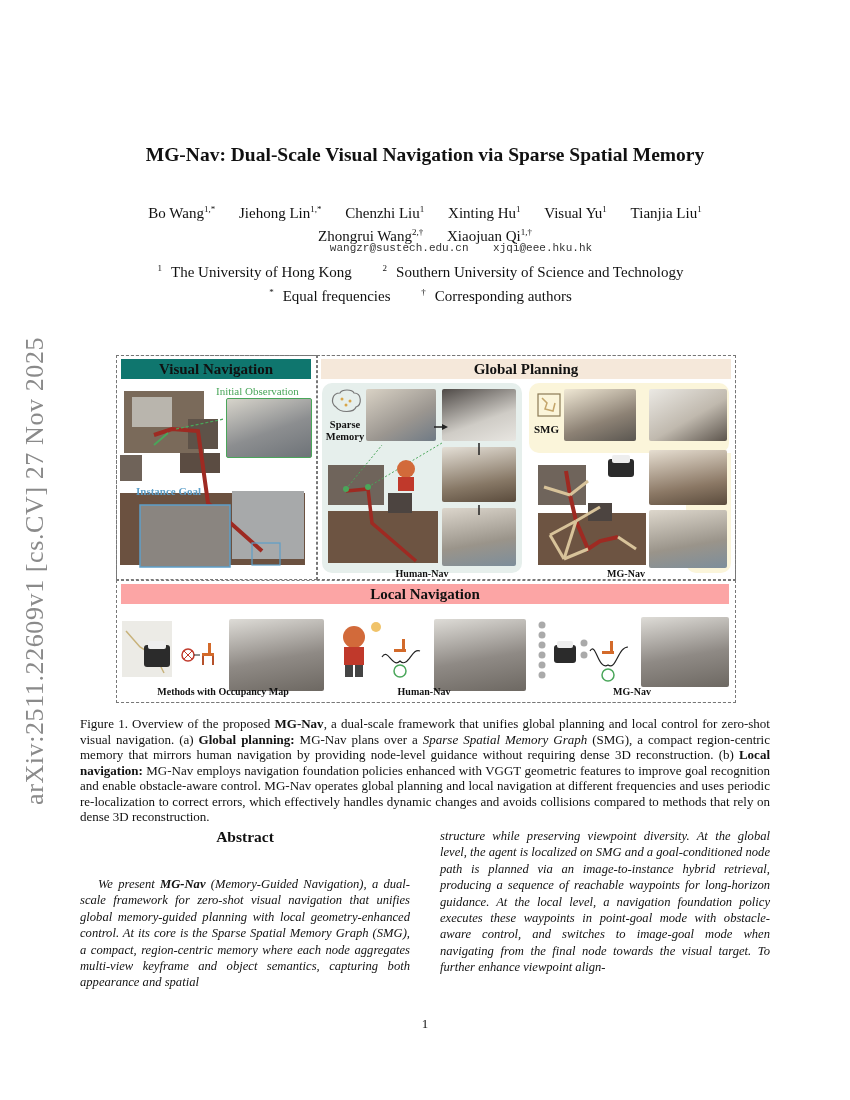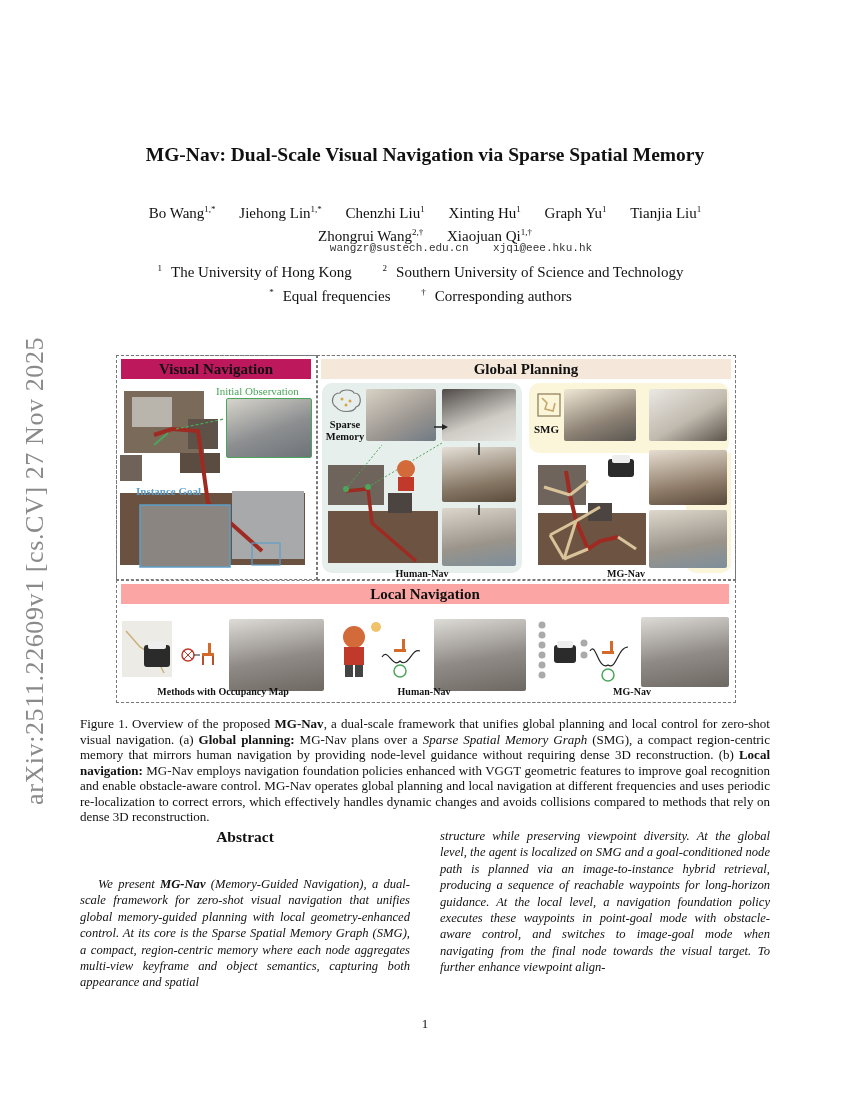--- a/index.html
+++ b/index.html
@@ -37,21 +37,21 @@
 
 <div class="arxiv-stamp">arXiv:2511.22609v1  [cs.CV]  27 Nov 2025</div>
 
 <div class="title">MG-Nav: Dual-Scale Visual Navigation via Sparse Spatial Memory</div>
 
 <div class="authors">
   <span class="a"><span>Bo Wang</span><sup>1,*</sup></span>
   <span class="a"><span>Jiehong Lin</span><sup>1,*</sup></span>
   <span class="a"><span>Chenzhi Liu</span><sup>1</sup></span>
   <span class="a"><span>Xinting Hu</span><sup>1</sup></span>
-  <span class="a"><span>Graph Yu</span><sup>1</sup></span>
+  <span class="a"><span>Visual Yu</span><sup>1</sup></span>
   <span class="a"><span>Tianjia Liu</span><sup>1</sup></span>
   <br>
   <span class="a"><span>Zhongrui Wang</span><sup>2,†</sup></span>
   <span class="a"><span>Xiaojuan Qi</span><sup>1,†</sup></span>
 </div>
 
 <div class="emails">
   <span>wangzr@sustech.edu.cn</span>
   <span>xjqi@eee.hku.hk</span>
 </div>
@@ -63,21 +63,21 @@
   <span><sup>*</sup><span>Equal frequencies</span></span>
   <span><sup>†</sup><span>Corresponding authors</span></span>
 </div>
 
 <div class="figure">
   <div class="dash" style="left:0;top:0;width:620px;height:348px;"></div>
   <div class="dash" style="left:0;top:0;width:201px;height:225px;"></div>
   <div class="dash" style="left:201px;top:0;width:419px;height:225px;"></div>
   <div class="dash" style="left:0;top:225px;width:620px;height:123px;"></div>
 
-  <div class="sec-title" style="left:5px;top:4px;width:190px;background:#be185d;">Visual Navigation</div>
+  <div class="sec-title" style="left:5px;top:4px;width:190px;background:#0f766e;">Visual Navigation</div>
   <svg style="position:absolute;left:4px;top:28px;" width="192" height="192">
     <rect x="4" y="8" width="80" height="62" fill="#7a6a5a"></rect>
     <rect x="12" y="14" width="40" height="30" fill="#b9b5ad"></rect>
     <rect x="68" y="36" width="30" height="30" fill="#5e5248"></rect>
     <rect x="0" y="110" width="185" height="72" fill="#6b5140"></rect>
     <rect x="112" y="108" width="72" height="68" fill="#a7a9aa"></rect>
     <rect x="60" y="70" width="40" height="20" fill="#5b4c42"></rect>
     <rect x="0" y="72" width="22" height="26" fill="#6f6359"></rect>
     <polyline points="34,52 52,46 78,48 88,120 142,168" fill="none" stroke="#9e2a22" stroke-width="4"></polyline>
     <polyline points="34,62 48,50" fill="none" stroke="#4aa65a" stroke-width="2"></polyline>

